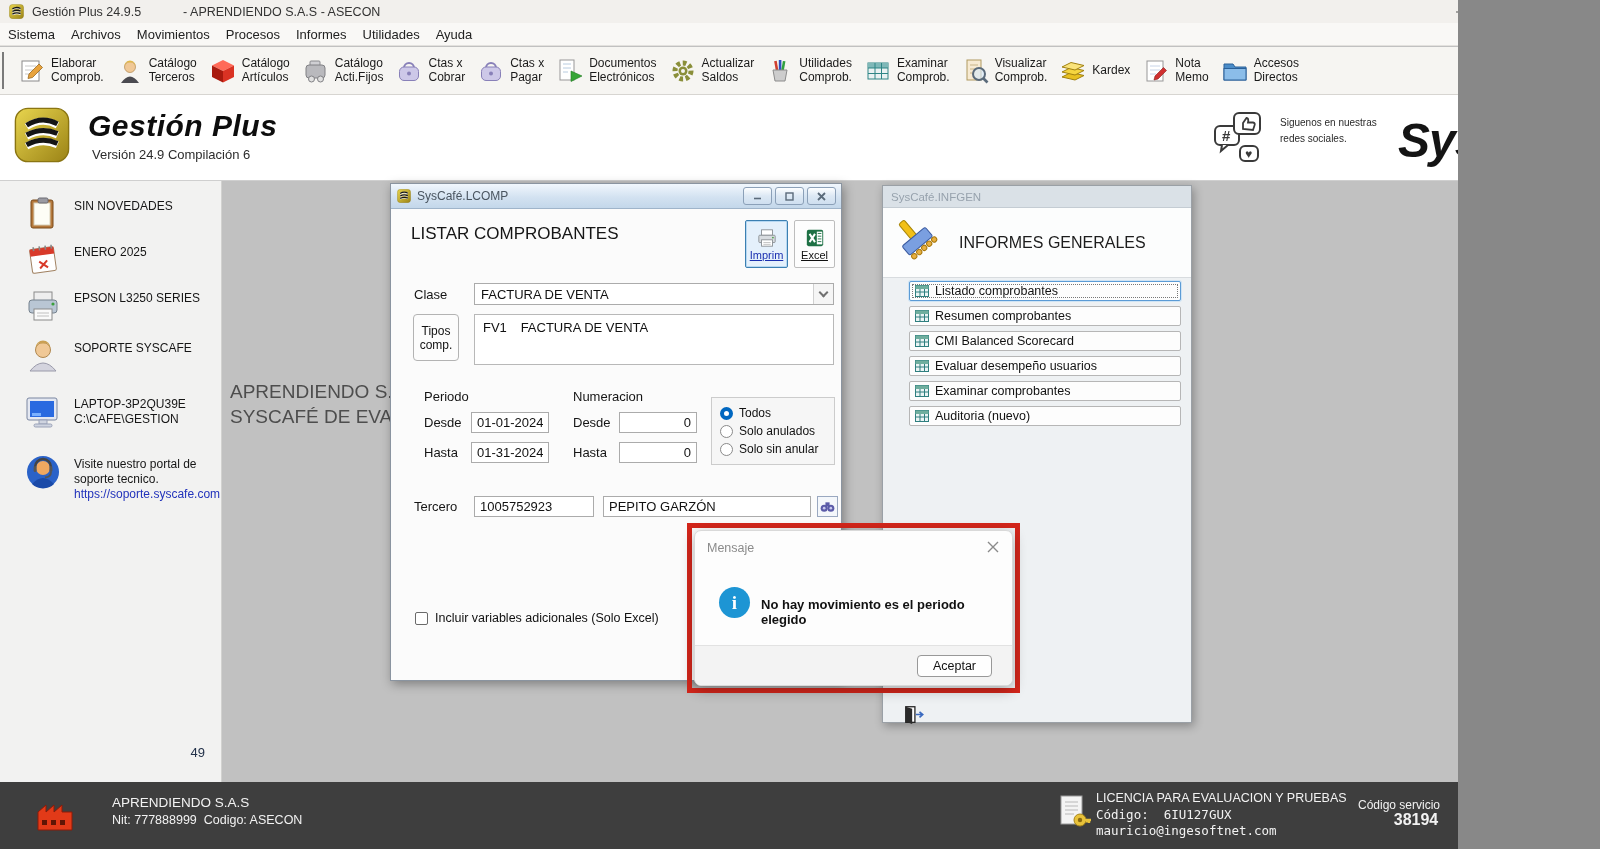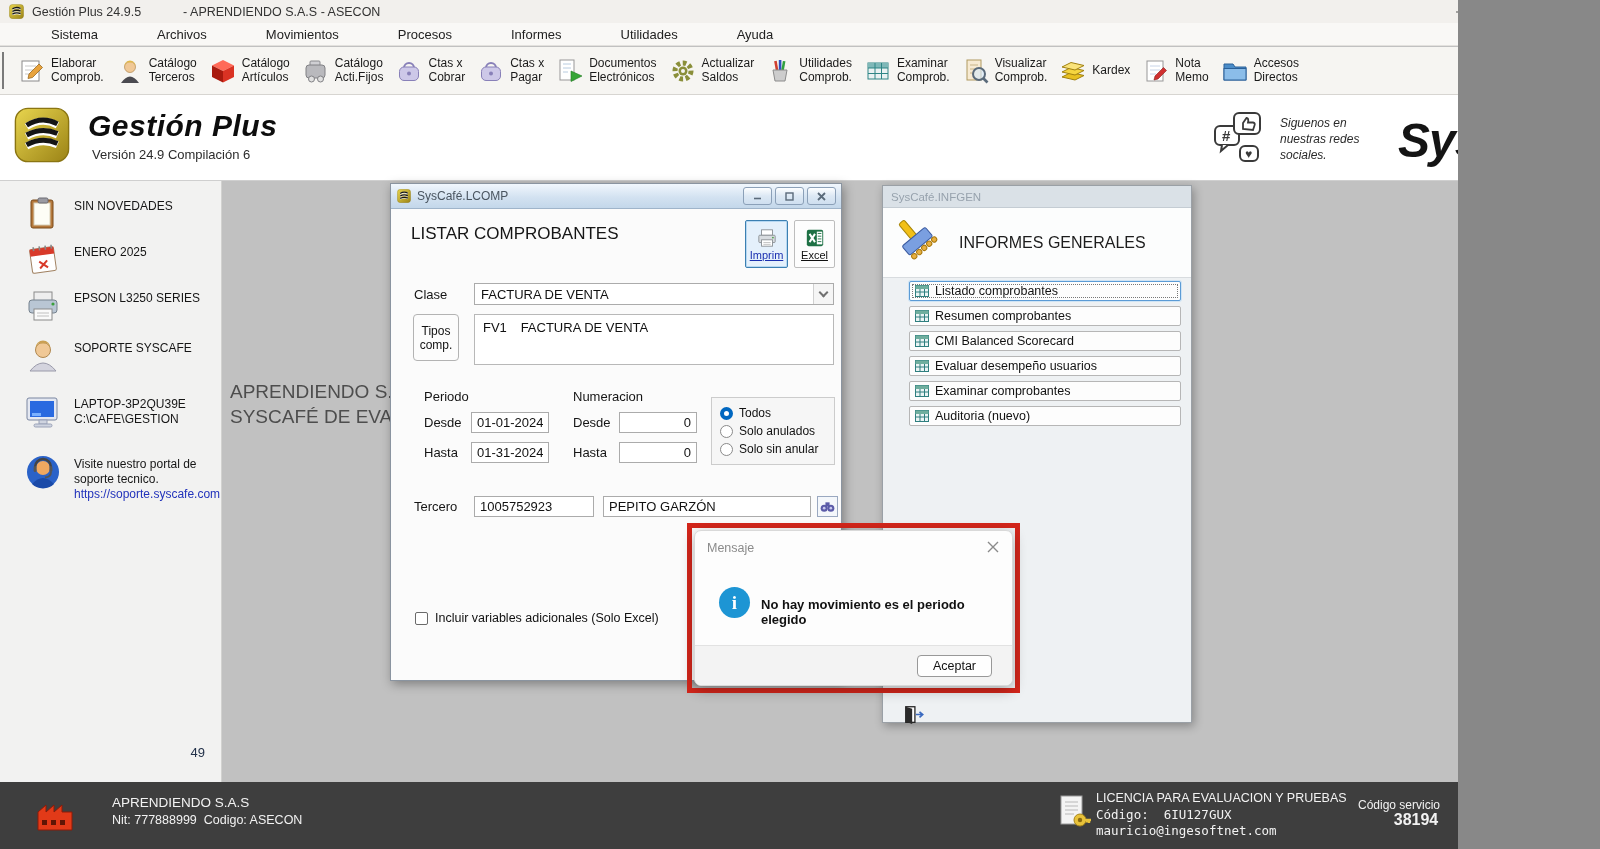--- a/index.html
+++ b/index.html
@@ -9,37 +9,37 @@
 
   
   .titlebar{position:absolute;left:0;top:0;width:1600px;height:23px;background:#f2f0ed;
     display:flex;align-items:center;font-size:12.5px;color:#333;}
   .titlebar .appico{width:15px;height:15px;margin:0 8px 0 9px;}
   .tb-doc{margin-left:42px;}
   .winctl{position:absolute;right:0;top:0;height:23px;display:flex;}
   .winctl .wbtn{width:56px;height:23px;display:flex;align-items:center;justify-content:center;color:#555;}
   .menubar{position:absolute;left:0;top:23px;width:1600px;height:23px;background:#f9f8f6;
     display:flex;align-items:center;font-size:13px;color:#222;border-bottom:1px solid #e3e1de;}
-  .menubar .mitem{padding:0 8px;height:100%;display:flex;align-items:center;cursor:default;margin-left:43px;}
+  .menubar .mitem{padding:0 8px;height:100%;display:flex;align-items:center;cursor:default;}
   .toolbar{position:absolute;left:0;top:47px;width:1600px;height:48px;background:#f6f5f2;
     border-bottom:1px solid #d7d5d1;display:flex;align-items:center;padding-left:12px;}
   .toolbar:before{content:"";position:absolute;left:2px;top:5px;bottom:5px;width:2px;background:#7a7a7a;}
   .titem{display:flex;align-items:center;gap:5px;padding:2px 6px;cursor:default;}
   .ticon{width:28px;height:28px;flex:0 0 28px;}
   .ticon svg{width:28px;height:28px;display:block;}
   .tlabel{font-size:12px;line-height:13.5px;color:#1a1a1a;white-space:nowrap;}
   .tlabel span{display:block;}
 
   
   .bheader{position:absolute;left:0;top:95px;width:1600px;height:86px;background:#ffffff;border-bottom:1px solid #cfcfcf;}
   .bigicon{position:absolute;left:14px;top:12px;width:56px;height:56px;}
   .brand{position:absolute;left:88px;top:14px;font-size:30px;font-weight:bold;font-style:italic;color:#0d0d0d;letter-spacing:.5px;}
   .version{position:absolute;left:92px;top:52px;font-size:13px;color:#2c2c2c;}
   .social{position:absolute;left:1212px;top:14px;width:58px;height:58px;}
-  .socialtxt{position:absolute;left:1280px;top:20px;width:112px;font-size:12px;line-height:16px;color:#2a2a2a;font-style:italic;}
+  .socialtxt{position:absolute;left:1280px;top:20px;width:112px;font-size:10px;line-height:16px;color:#2a2a2a;}
   .syscafe{position:absolute;left:1398px;top:18px;font-size:48px;font-weight:bold;font-style:italic;color:#141414;letter-spacing:-1px;}
   .syscafe .cafe{border-bottom:4px solid #f2c012;padding-bottom:1px;}
 
   
   .bodyarea{position:absolute;left:0;top:181px;width:1600px;height:601px;background:#c1c1c1;}
   .sidebar{position:absolute;left:0;top:0;width:222px;height:601px;background:#f2f2f1;border-right:1px solid #d2d2d0;}
   .sitem{position:absolute;left:24px;display:flex;align-items:flex-start;gap:12px;}
   .sicon{width:38px;height:38px;flex:0 0 38px;}
   .sicon svg{width:38px;height:38px;display:block;}
   .stext{font-size:12px;line-height:15px;color:#161616;padding-top:4px;}

